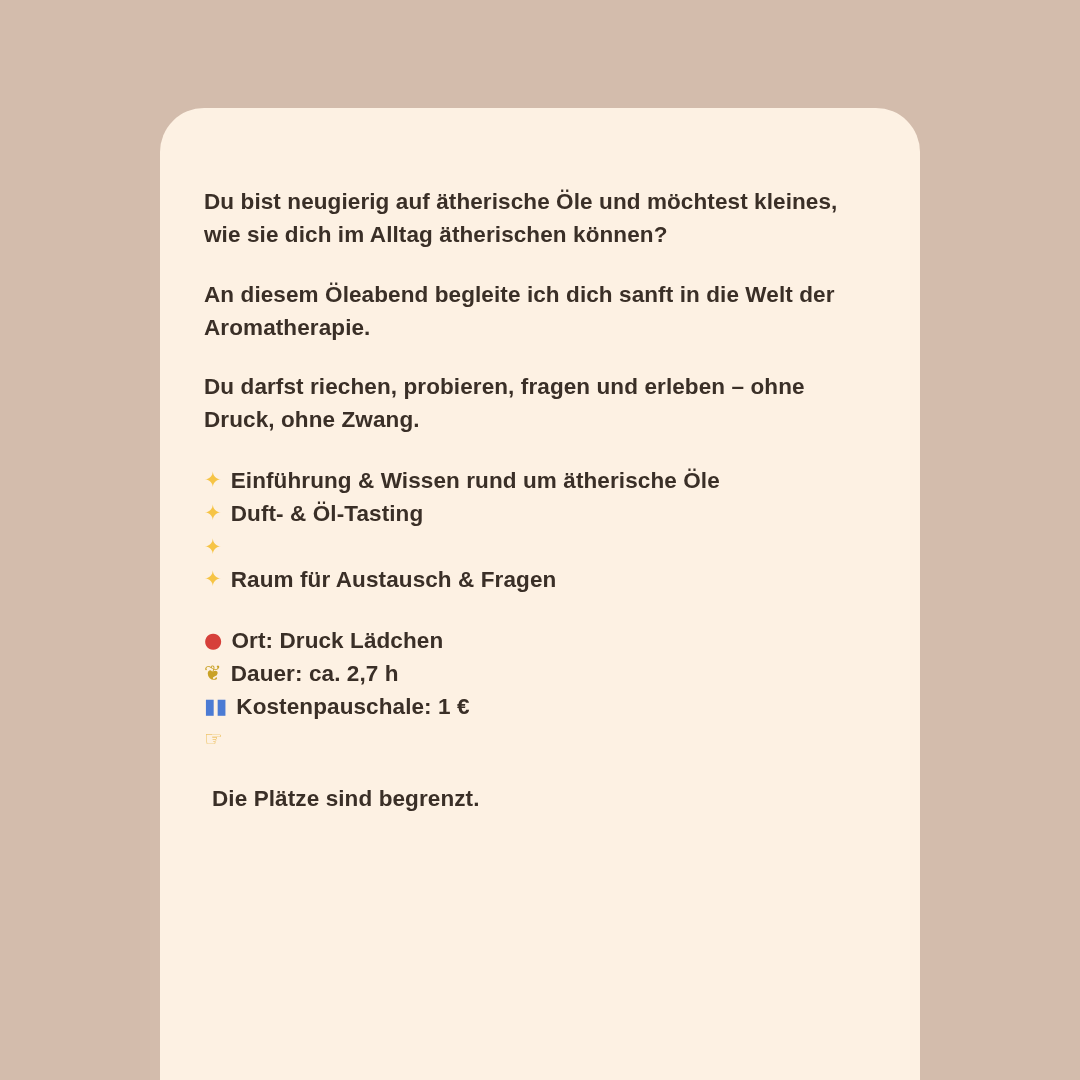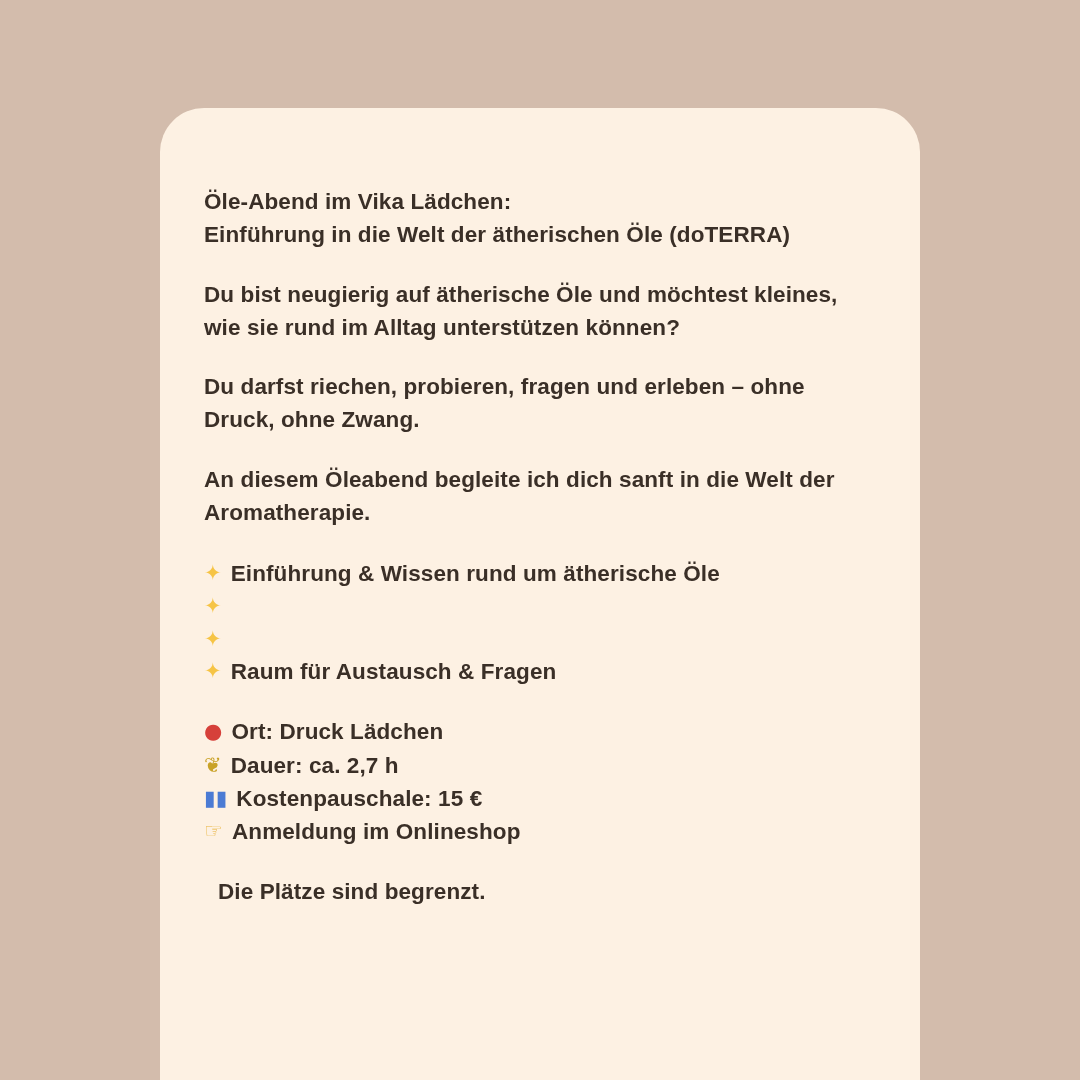--- a/index.html
+++ b/index.html
@@ -60,57 +60,54 @@
   }
   .glyph.sparkle { color: #f6c445; }
   .glyph.pin     { color: #d6403a; }
   .glyph.candle  { color: #c9a227; }
   .glyph.money   { color: #4b7bd4; }
   .glyph.point   { color: #e8b33c; }
   .details {
     margin: 0 0 27px 0;
   }
   .closing {
-    margin: 14px;
+    margin: 8px;
   }
 </style>
 </head>
 <body>
 
 <div class="stage">
   <div class="card">
     <div class="content">
 
+
       <div class="para">
-        <span class="line">Öle-Abend im Vika Lädchen:</span>
-        <span class="line">Einführung in die Welt der ätherischen Öle (doTERRA)</span>
+        <span class="line">Du bist neugierig auf ätherische Öle und möchtest kleines,</span>
+        <span class="line">wie sie dich im Alltag ätherischen können?</span>
       </div>
 
       <div class="para">
-        <span class="line">Du bist neugierig auf ätherische Öle und möchtest kleines,</span>
-        <span class="line">wie sie rund im Alltag unterstützen können?</span>
+        <span class="line">An diesem Öleabend begleite ich dich sanft in die Welt der</span>
+        <span class="line">Aromatherapie.</span>
       </div>
 
       <div class="para">
         <span class="line">Du darfst riechen, probieren, fragen und erleben – ohne</span>
         <span class="line">Druck, ohne Zwang.</span>
-      </div>
-
-      <div class="para">
-        <span class="line">An diesem Öleabend begleite ich dich sanft in die Welt der</span>
-        <span class="line">Aromatherapie.</span>
       </div>
 
       <div class="bullets">
         <div class="bullet">
           <span class="glyph sparkle">✦</span>
           <span>Einführung &amp; Wissen rund um ätherische Öle</span>
         </div>
         <div class="bullet">
           <span class="glyph sparkle">✦</span>
+          <span>Duft- &amp; Öl-Tasting</span>
         </div>
         <div class="bullet">
           <span class="glyph sparkle">✦</span>
         </div>
         <div class="bullet">
           <span class="glyph sparkle">✦</span>
           <span>Raum für Austausch &amp; Fragen</span>
         </div>
       </div>
 
@@ -118,25 +115,24 @@
         <div class="bullet">
           <span class="glyph pin">●</span>
           <span>Ort: Druck Lädchen</span>
         </div>
         <div class="bullet">
           <span class="glyph candle">❦</span>
           <span>Dauer: ca. 2,7 h</span>
         </div>
         <div class="bullet">
           <span class="glyph money">▮▮</span>
-          <span>Kostenpauschale: 15 €</span>
+          <span>Kostenpauschale: 1 €</span>
         </div>
         <div class="bullet">
           <span class="glyph point">☞</span>
-          <span>Anmeldung im Onlineshop</span>
         </div>
       </div>
 
       <div class="closing">Die Plätze sind begrenzt.</div>
 
     </div>
   </div>
 </div>
 
 </body></html>

